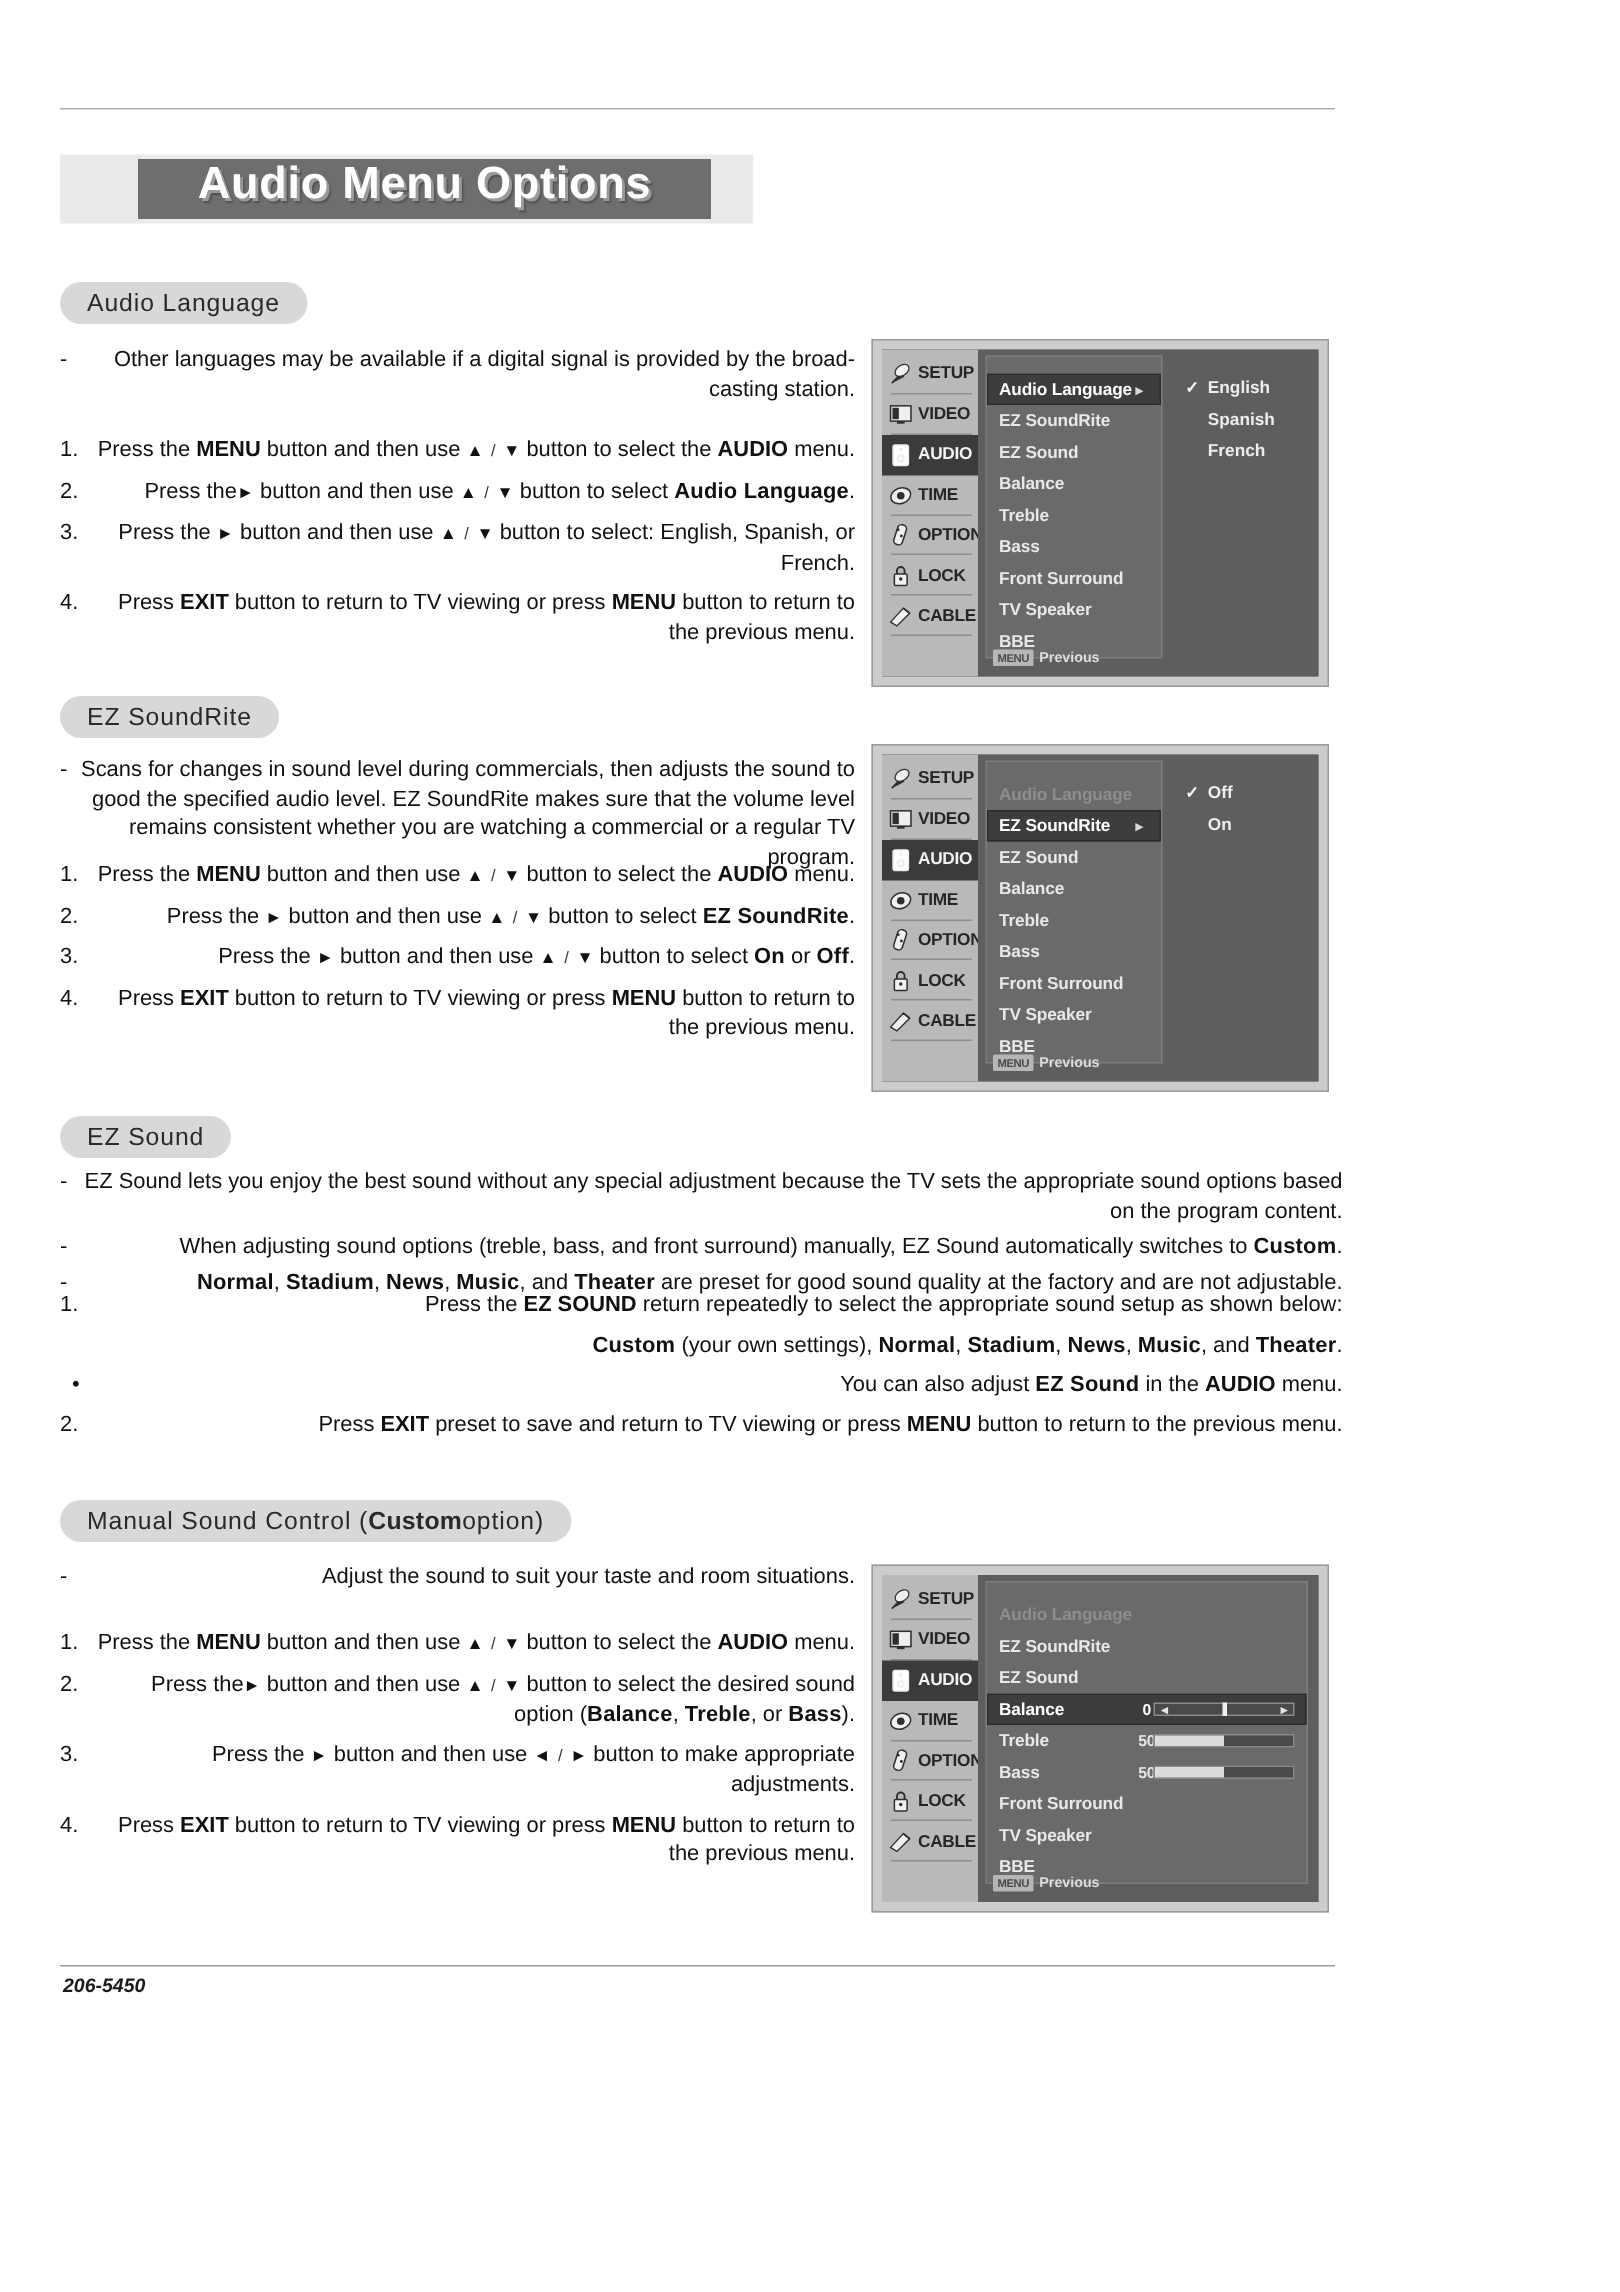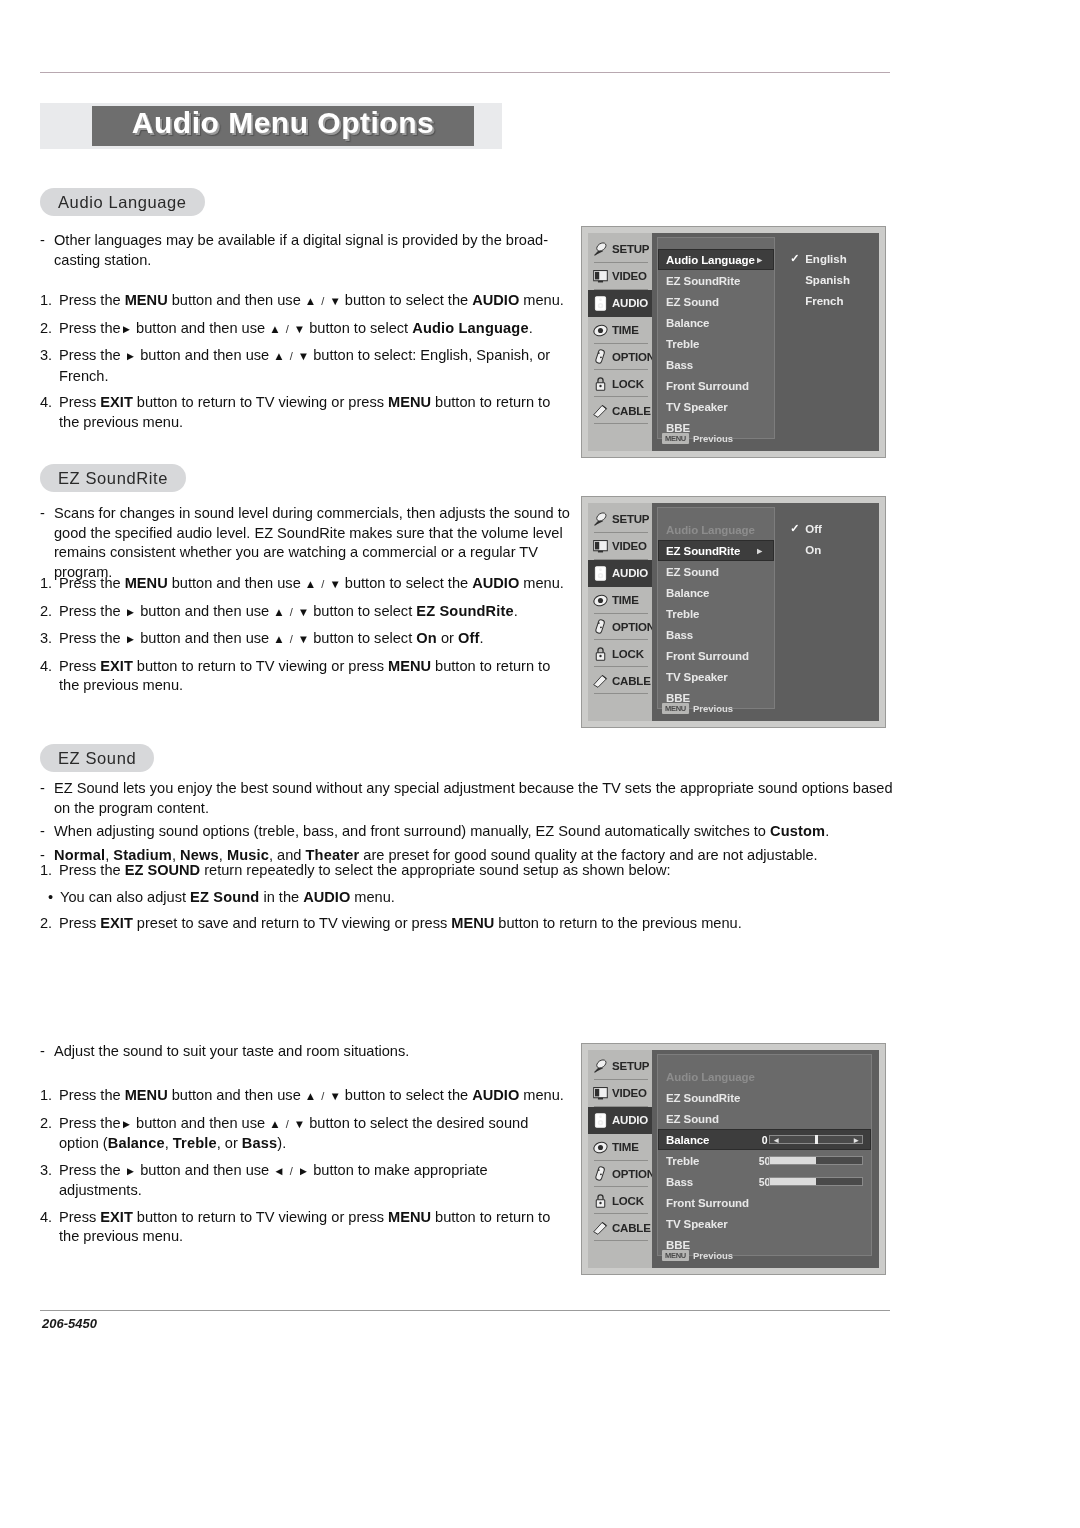--- a/index.html
+++ b/index.html
@@ -101,21 +101,21 @@
     display: flex;
     margin-bottom: 2px;
   }
   .hang .marker {
     flex: 0 0 auto;
     min-width: 19px;
     text-align: left;
   }
   .hang.dash .marker { min-width: 14px; }
   .hang.bullet .marker { min-width: 12px; padding-left: 8px; }
-  .hang .btext { flex: 1 1 auto; }
+  .hang .btext { flex: 1 1 auto; text-align: right; }
 
   b.k { font-weight: bold; }
   b.kk { font-weight: bold; letter-spacing: .15px; }
   .arr { font-size: 11.5px; letter-spacing: 0; }
   .sl { font-size: 11px; color: #333; padding: 0 2px; }
 
   
   .osd {
     position: absolute;
     background: #ccccca;
@@ -639,30 +639,39 @@
       <div class="hang dash" style="margin-bottom: 4px;">
         <span class="marker">-</span>
         <span class="btext"><b class="kk">Normal</b><span>, </span><b class="kk">Stadium</b><span>, </span><b class="kk">News</b><span>, </span><b class="kk">Music</b><span>, and </span><b class="kk">Theater</b><span> are preset for good sound quality at the factory and are not adjustable.</span></span>
       </div>
     </div>
   <div class="para wide" style="left:40px; top:861px;" id="steps-ez-sound">
       <div class="hang" style="margin-bottom: 7px;">
         <span class="marker">1.</span>
         <span class="btext"><span>Press the </span><b class="k">EZ SOUND</b><span> return repeatedly to select the appropriate sound setup as shown below:</span></span>
       </div>
+      <div class="hang" style="margin-bottom: 7px;">
+        <span class="marker"></span>
+        <span class="btext"><b class="kk">Custom</b><span> (your own settings), </span><b class="kk">Normal</b><span>, </span><b class="kk">Stadium</b><span>, </span><b class="kk">News</b><span>, </span><b class="kk">Music</b><span>, and </span><b class="kk">Theater</b><span>.</span></span>
+      </div>
       <div class="hang bullet" style="margin-bottom: 7px;">
         <span class="marker">•</span>
         <span class="btext"><span>You can also adjust </span><b class="kk">EZ Sound</b><span> in the </span><b class="k">AUDIO</b><span> menu.</span></span>
       </div>
       <div class="hang" style="margin-bottom: 7px;">
         <span class="marker">2.</span>
         <span class="btext"><span>Press </span><b class="k">EXIT</b><span> preset to save and return to TV viewing or press </span><b class="k">MENU</b><span> button to return to the previous menu.</span></span>
       </div>
     </div>
 
+  <div class="pill" style="left:40px; top:1000px;">
+    <span>Manual Sound Control (</span>
+      <b>Custom</b>
+      <span> option)</span>
+  </div>
 
   <div class="para narrow" style="left:40px; top:1042px;">
     <div class="hang dash">
       <span class="marker">-</span>
       <span class="btext">Adjust the sound to suit your taste and room situations.</span>
     </div>
   </div>
 
   <div class="para narrow" style="left:40px; top:1086px;" id="steps-manual-sound-control">
       <div class="hang" style="margin-bottom: 7px;">

